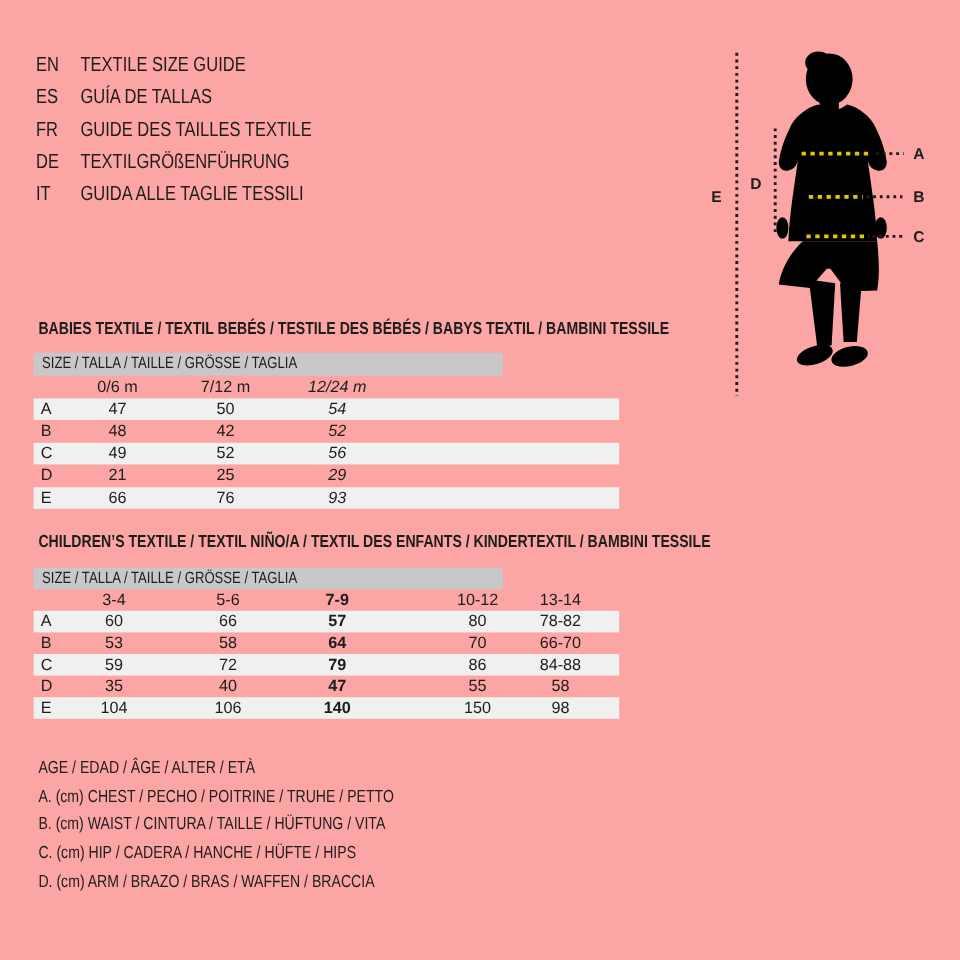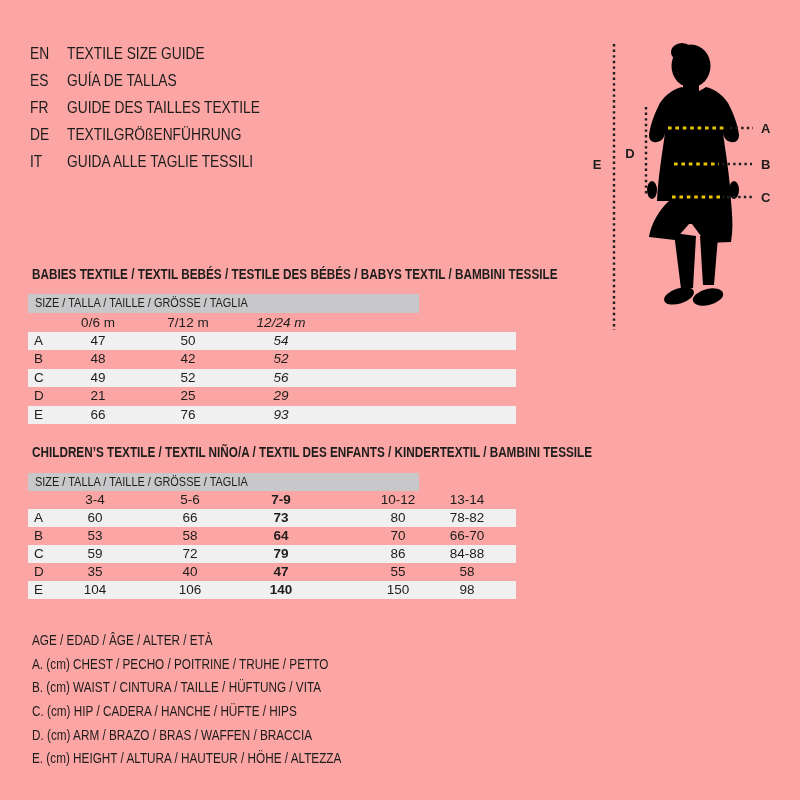--- a/index.html
+++ b/index.html
@@ -178,21 +178,21 @@
       <span class="cell c0">3-4</span>
       <span class="cell c1">5-6</span>
       <span class="cell c2">7-9</span>
       <span class="cell c3">10-12</span>
       <span class="cell c4">13-14</span>
     </div>
     <div class="trow drow r0 stripe">
       <span class="row-label">A</span>
       <span class="cell c0">60</span>
       <span class="cell c1">66</span>
-      <span class="cell c2">73</span>
+      <span class="cell c2">57</span>
       <span class="cell c3">80</span>
       <span class="cell c4">78-82</span>
     </div>
     <div class="trow drow r1">
       <span class="row-label">B</span>
       <span class="cell c0">53</span>
       <span class="cell c1">58</span>
       <span class="cell c2">64</span>
       <span class="cell c3">70</span>
       <span class="cell c4">66-70</span>
@@ -222,16 +222,15 @@
       <span class="cell c4">98</span>
     </div>
   </section>
 
   <section class="legend">
     <div class="legend-line"><span class="cond">AGE / EDAD / ÂGE / ALTER / ETÀ</span></div>
     <div class="legend-line"><span class="cond">A. (cm) CHEST / PECHO / POITRINE / TRUHE / PETTO</span></div>
     <div class="legend-line"><span class="cond">B. (cm) WAIST / CINTURA / TAILLE / HÜFTUNG / VITA</span></div>
     <div class="legend-line"><span class="cond">C. (cm) HIP / CADERA / HANCHE / HÜFTE / HIPS</span></div>
     <div class="legend-line"><span class="cond">D. (cm) ARM / BRAZO / BRAS / WAFFEN / BRACCIA</span></div>
-    <div class="legend-line"><span class="cond">E. (cm) HEIGHT / ALTURA / HAUTEUR / HÖHE / ALTEZZA</span></div>
   </section>
 
 </div>
 
 </body></html>

